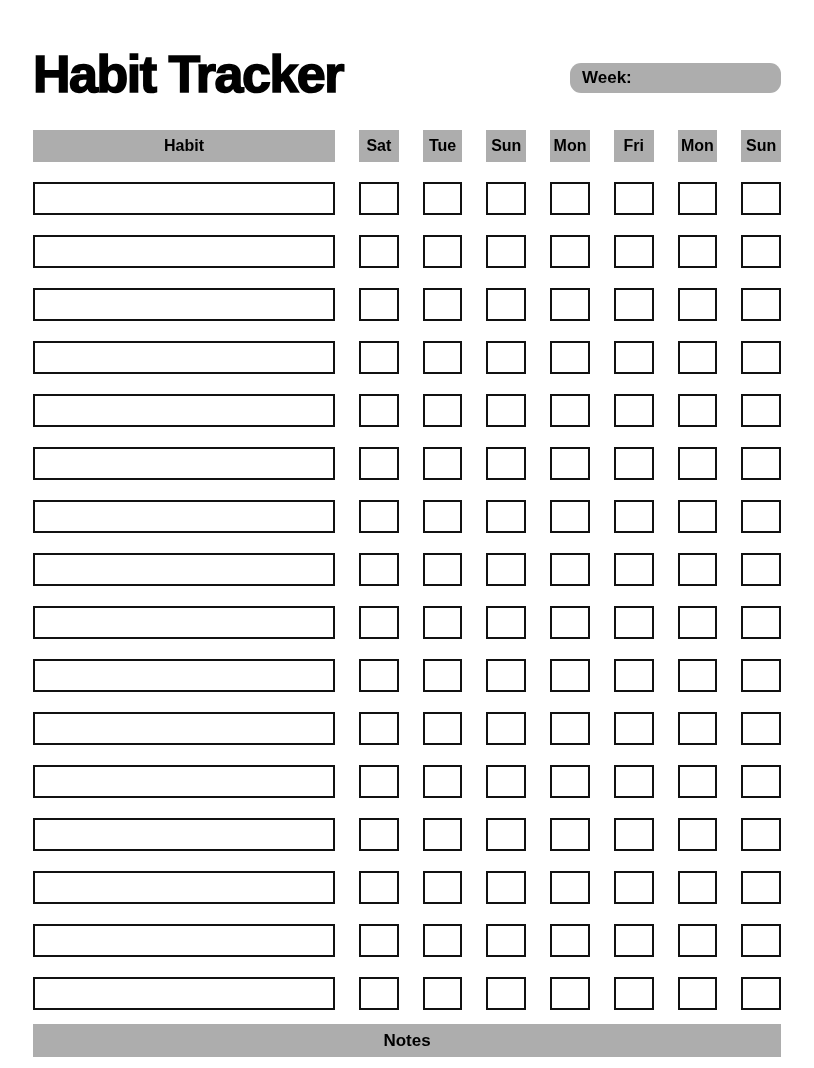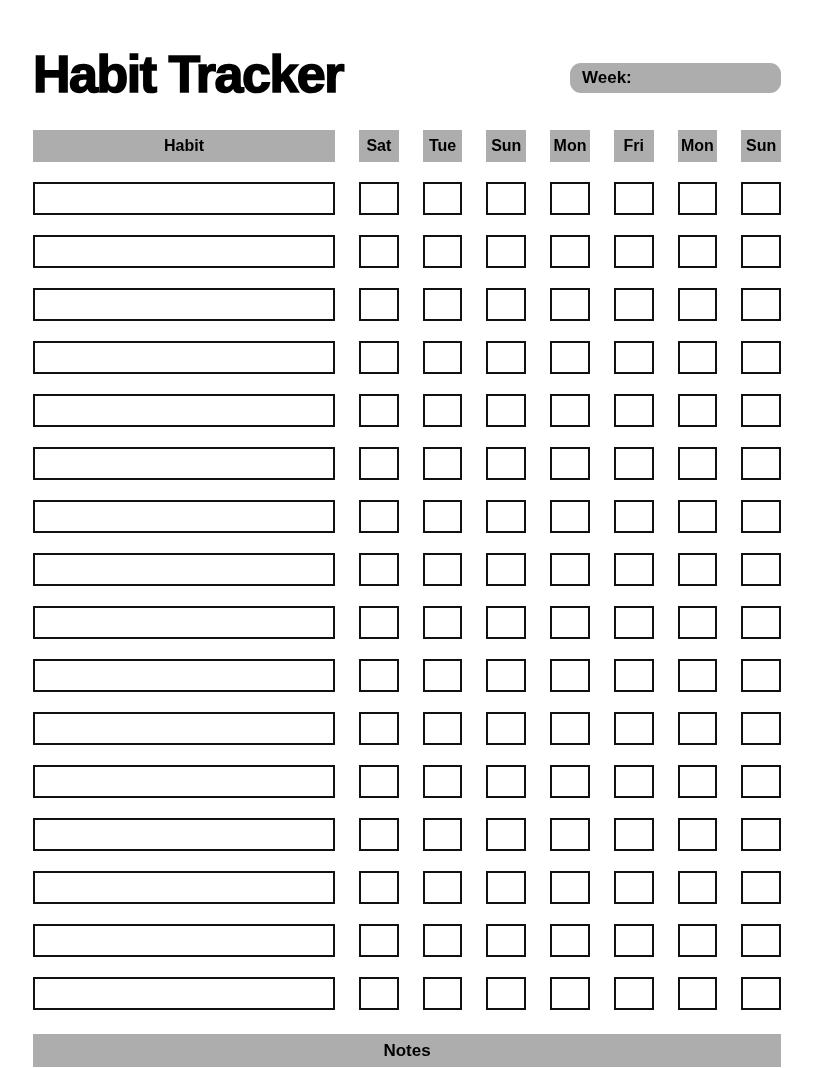--- a/index.html
+++ b/index.html
@@ -72,21 +72,21 @@
     color:#000;
   }
   .cell{
     border:2px solid var(--border);
     background:#fff;
   }
   .day-head{margin-left:4px;}
   .day-cell{margin-left:4px;}
   
   .notes-bar{
-    margin-top:24px;
+    margin-top:14px;
     height:33px;
     width:748px;
     background:var(--gray);
     display:flex;
     align-items:center;
     justify-content:center;
   }
   .notes-label{
     font-weight:700;
     font-size:17px;

